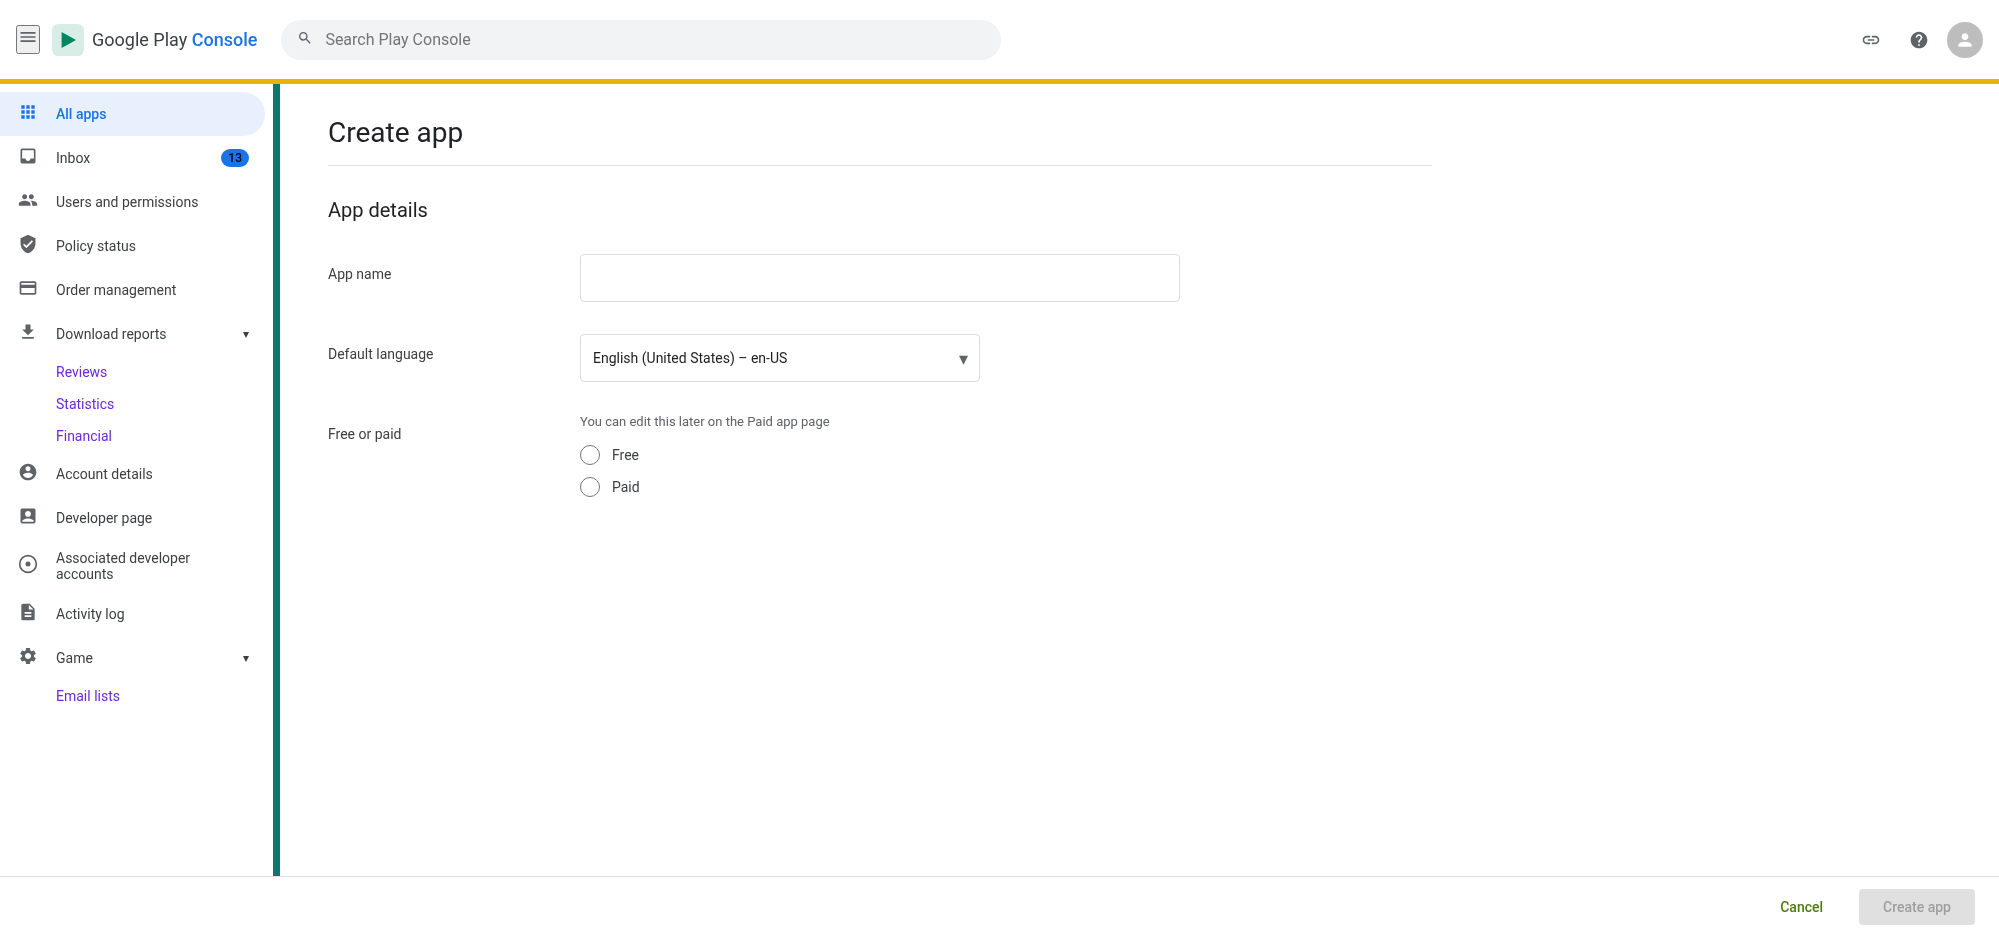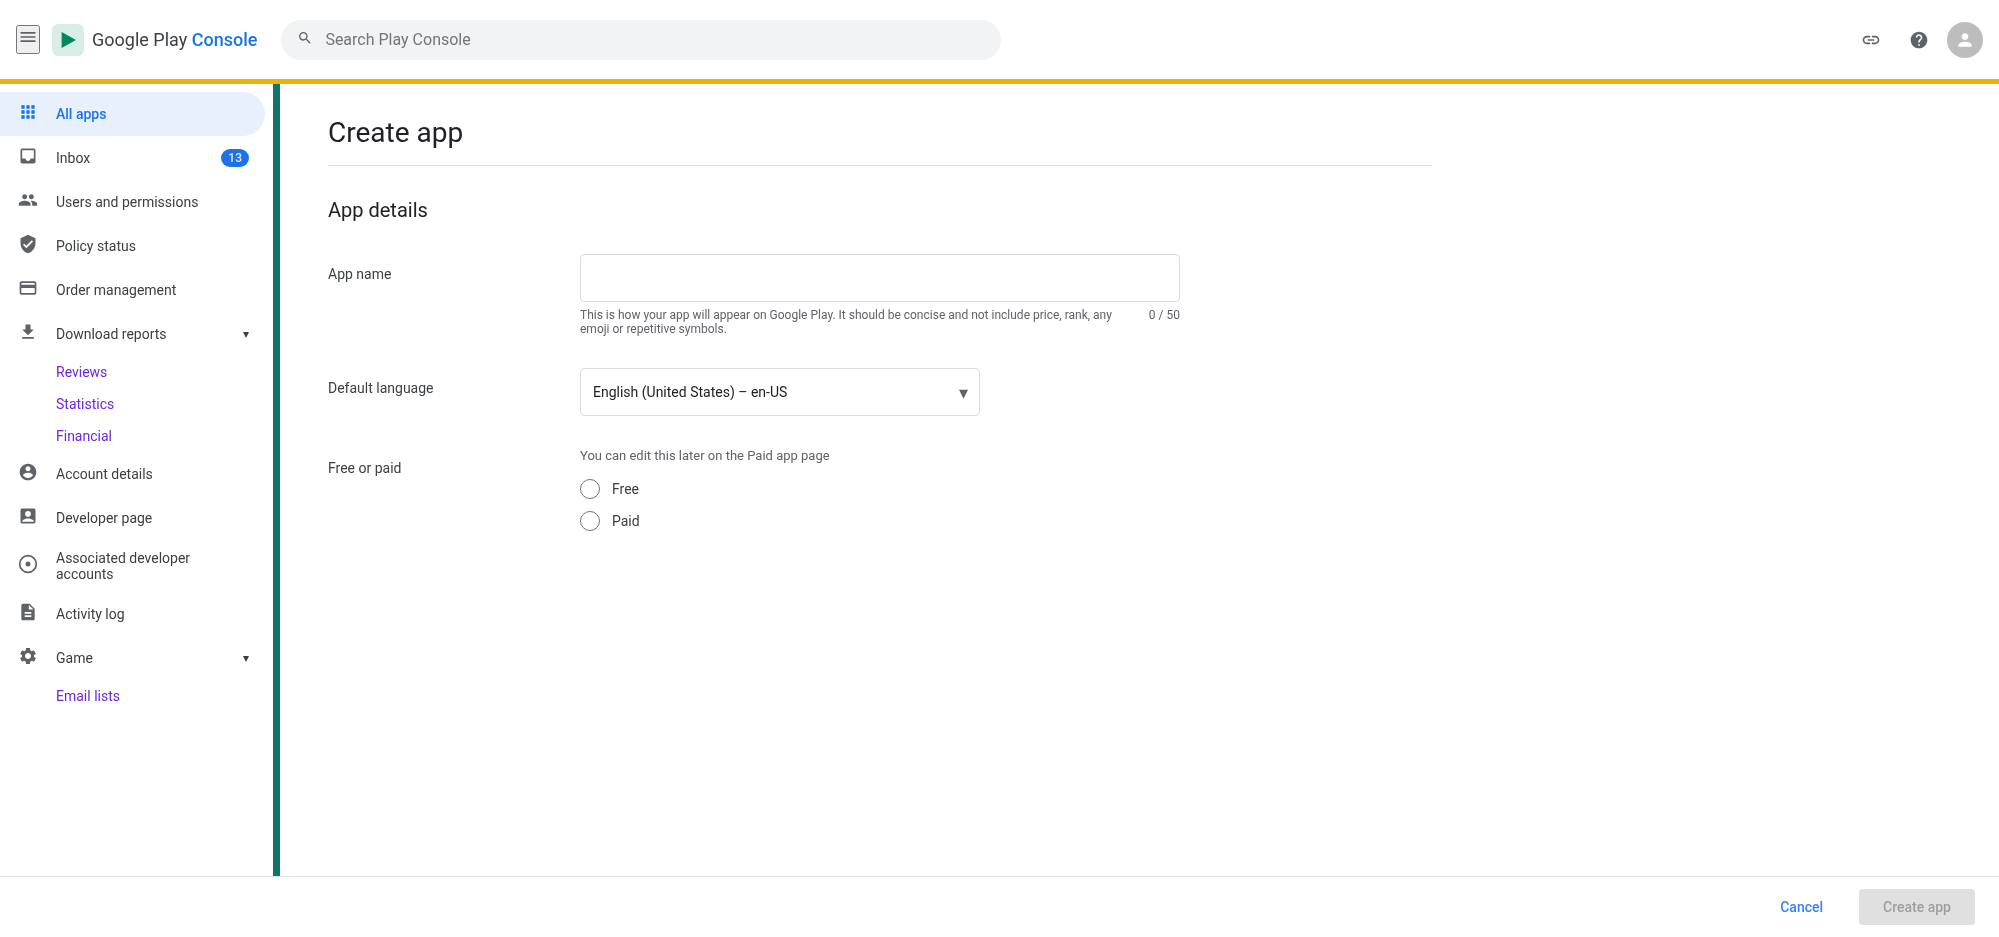--- a/index.html
+++ b/index.html
@@ -43,21 +43,21 @@
       overflow-y: auto; flex-shrink: 0; padding: 8px 0;
     }
     .sidebar-item {
       display: flex; align-items: center; padding: 10px 16px; cursor: pointer;
       border-radius: 0 24px 24px 0; margin-right: 8px; color: #3c4043;
       font-size: 14px; gap: 16px; position: relative;
     }
     .sidebar-item.active { background: #e8f0fe; color: #1a73e8; font-weight: 500; }
     .sidebar-item .icon { font-size: 18px; width: 24px; text-align: center; flex-shrink: 0; }
     .sidebar-item .badge {
-      margin-left: auto; background: #1a73e8; color: #e5e5e5; border-radius: 10px;
+      margin-left: auto; background: #1a73e8; color: #000000; border-radius: 10px;
       padding: 2px 7px; font-size: 12px; font-weight: 500;
     }
     .sidebar-sub-item {
       display: flex; align-items: center; padding: 8px 16px 8px 56px; cursor: pointer;
       border-radius: 0 24px 24px 0; margin-right: 8px; color: #6d28d9; font-size: 14px;
     }
     .sidebar-collapse-arrow { font-size: 12px; }
 
     
     .main { flex: 1; overflow-y: auto; padding: 0; background: #fff; }
@@ -101,21 +101,21 @@
     }
     .radio-input { width: 20px; height: 20px; cursor: pointer; accent-color: #1a73e8; }
     .radio-label { font-size: 14px; color: #3c4043; cursor: pointer; }
 
     
     .footer {
       display: flex; justify-content: flex-end; align-items: center; padding: 12px 24px;
       border-top: 1px solid #e0e0e0; background: #fff; gap: 12px; flex-shrink: 0;
     }
     .btn-cancel {
-      padding: 10px 24px; border: none; background: transparent; color: #3b82f6;
+      padding: 10px 24px; border: none; background: transparent; color: #4d7c0f;
       font-size: 14px; font-weight: 500; cursor: pointer; border-radius: 4px;
       font-family: inherit;
     }
     .btn-create {
       padding: 10px 24px; border: none; background: #e0e0e0; color: #9e9e9e;
       font-size: 14px; font-weight: 500; cursor: not-allowed; border-radius: 4px;
       font-family: inherit;
     }
   </style>
 </head>
@@ -287,24 +287,20 @@
   <main class="main">
     <div class="main-content">
       <h1 class="page-title">Create app</h1>
       <hr class="divider">
       <h2 class="section-title">App details</h2>
 
       <div class="form-row">
         <div class="form-label">App name</div>
         <div class="form-control">
           <input type="text" class="text-input" value="" style="">
-          <div class="input-hint">
-            <span class="hint-text">This is how your app will appear on Google Play. It should be concise and not include price, rank, any emoji or repetitive symbols.</span>
-            <span class="char-count">0 / 50</span>
-          </div>
         </div>
       </div>
 
       <div class="form-row">
         <div class="form-label">Default language</div>
         <div class="form-control">
           <div class="select-wrapper">
             <select class="select-input">
               <option>English (United States) – en-US</option>
               <option>Spanish – es</option>

